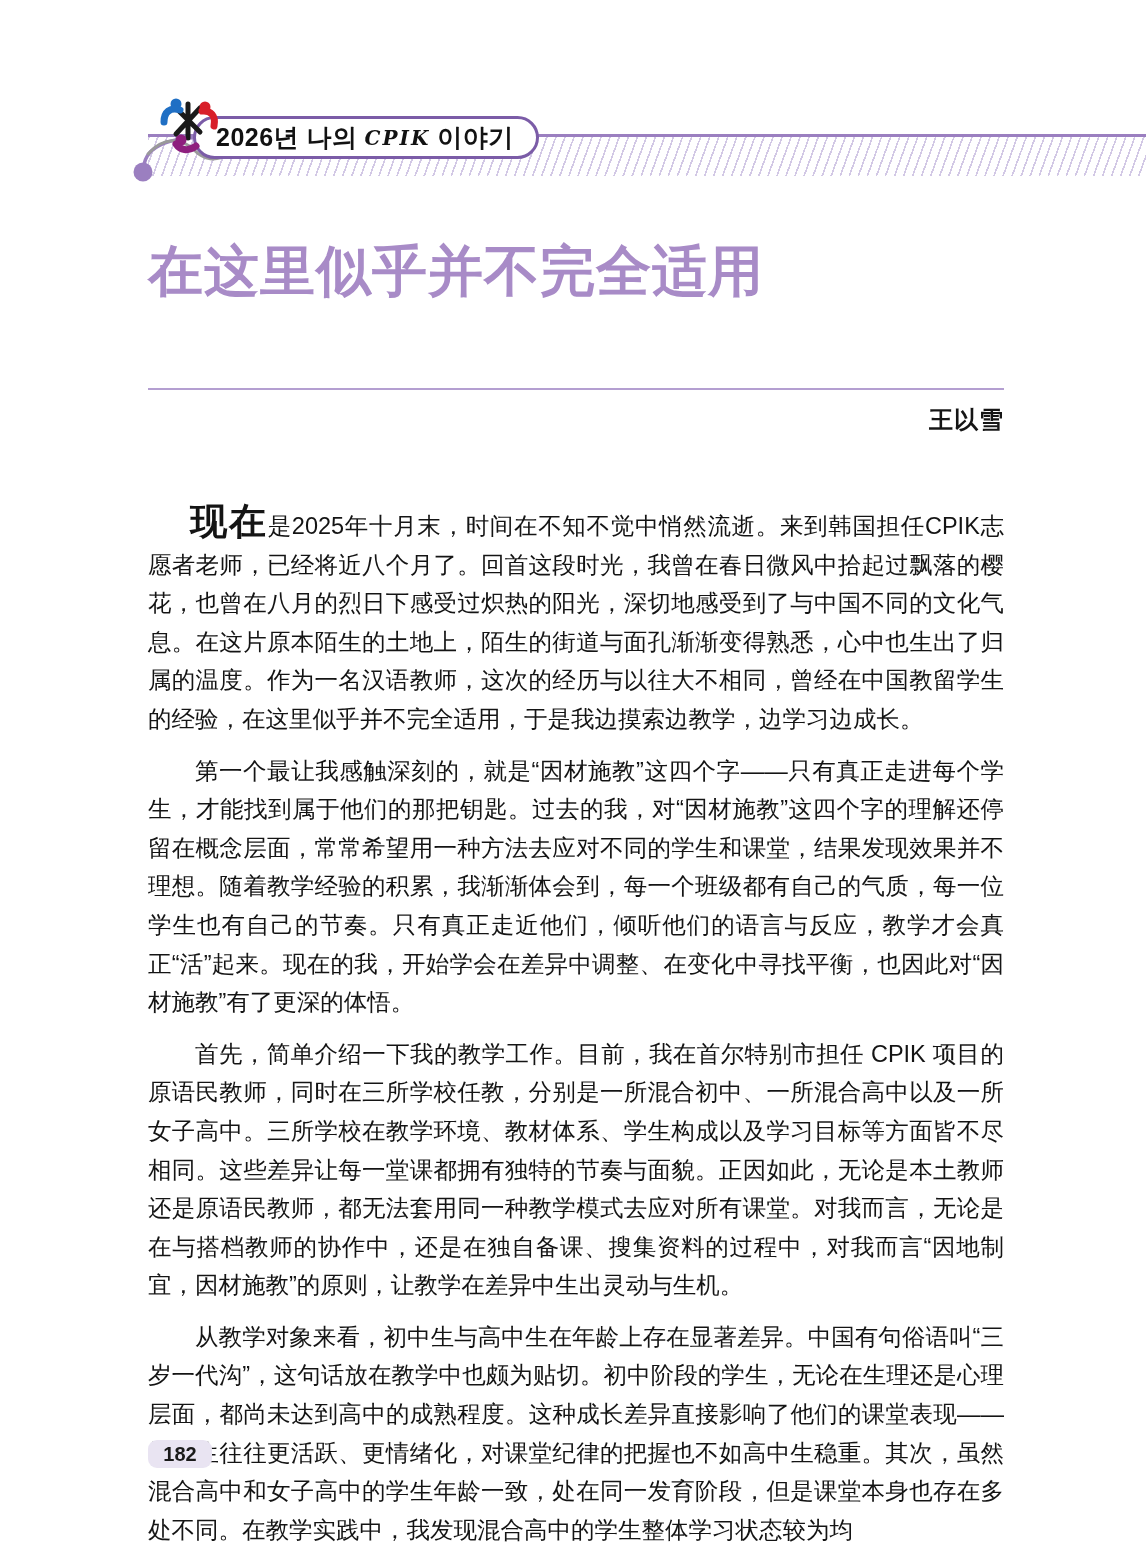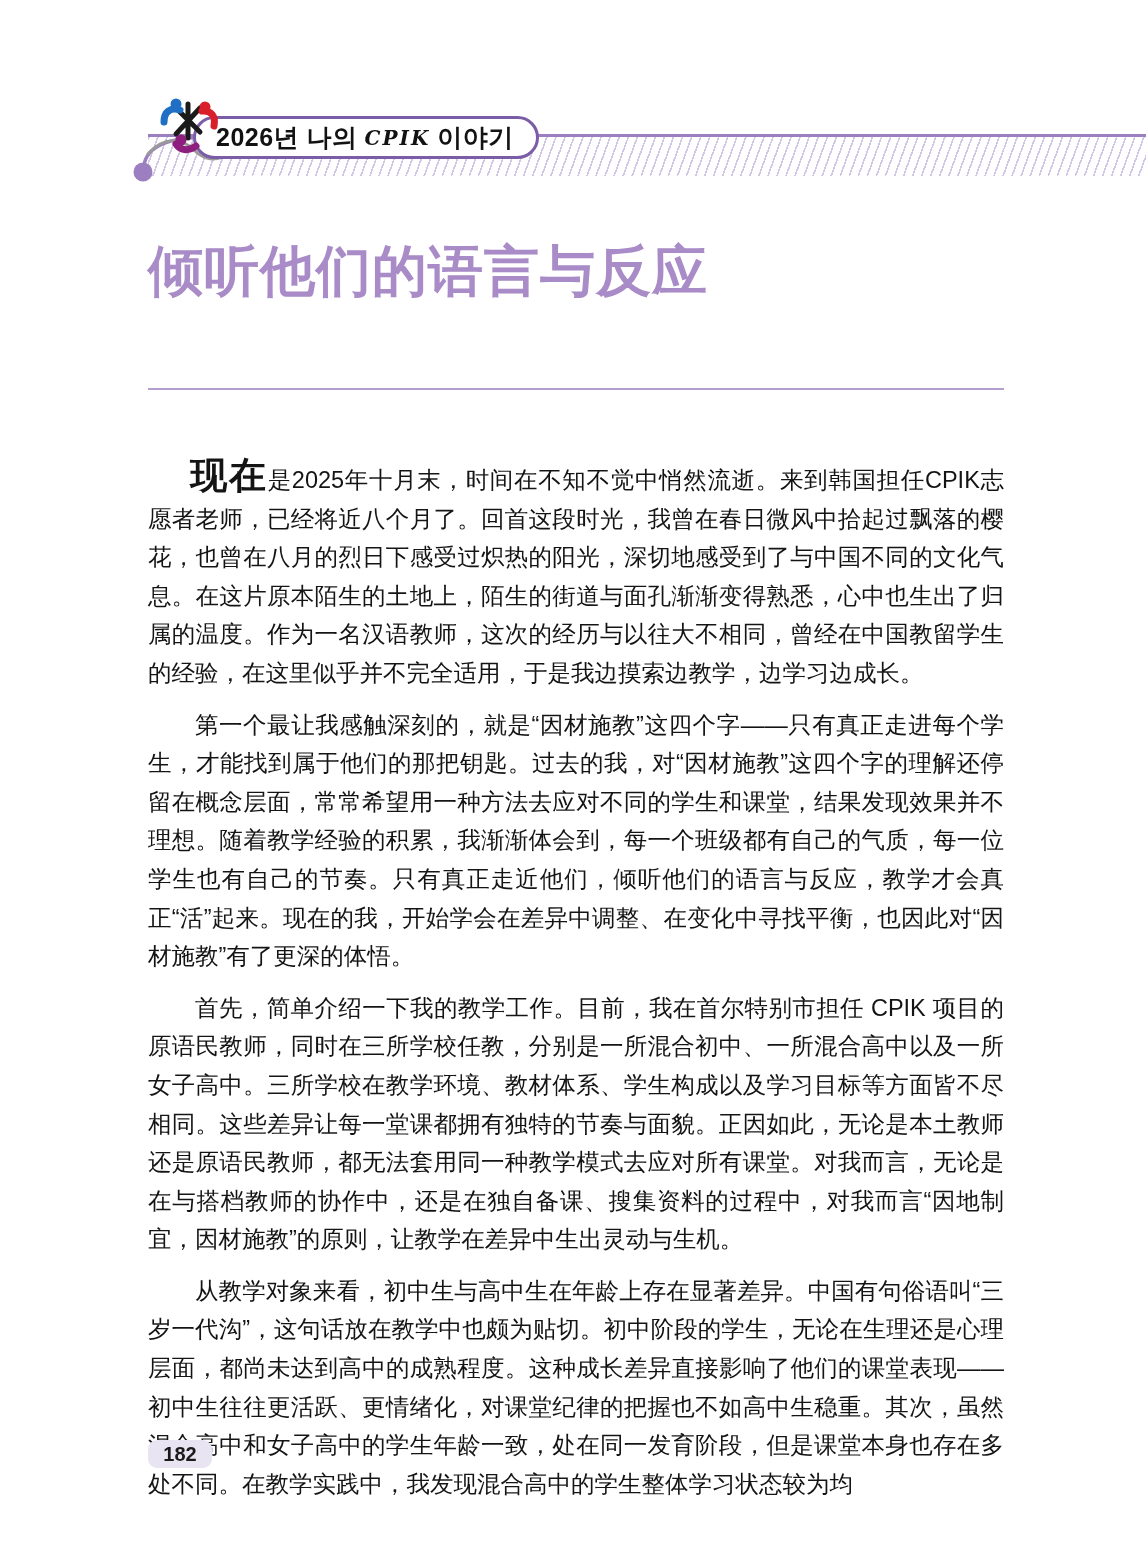--- a/index.html
+++ b/index.html
@@ -132,22 +132,23 @@
     <path d="M 40 52 C 32 58 24 56 20 50" fill="none" stroke="#8e1f7e" stroke-width="7" stroke-linecap="round"></path>
   </svg>
 
   <div class="badge-pill">
     <span class="ko">2026년 나의</span>
     <span class="brand">CPIK</span>
     <span class="ko">이야기</span>
   </div>
 
   <div class="content">
-    <h1 class="doc-title">倾听他们的语言与反应</h1>
+    <h1 class="doc-title">在这里似乎并不完全适用</h1>
     <hr class="divider">
+    <div class="byline">王以雪</div>
 
     <div class="article">
       <p class="first"><span class="lead-in">现在</span><span>是2025年十月末，时间在不知不觉中悄然流逝。来到韩国担任CPIK志愿者老师，已经将近八个月了。回首这段时光，我曾在春日微风中拾起过飘落的樱花，也曾在八月的烈日下感受过炽热的阳光，深切地感受到了与中国不同的文化气息。在这片原本陌生的土地上，陌生的街道与面孔渐渐变得熟悉，心中也生出了归属的温度。作为一名汉语教师，这次的经历与以往大不相同，曾经在中国教留学生的经验，在这里似乎并不完全适用，于是我边摸索边教学，边学习边成长。</span></p>
       <p>第一个最让我感触深刻的，就是“因材施教”这四个字——只有真正走进每个学生，才能找到属于他们的那把钥匙。过去的我，对“因材施教”这四个字的理解还停留在概念层面，常常希望用一种方法去应对不同的学生和课堂，结果发现效果并不理想。随着教学经验的积累，我渐渐体会到，每一个班级都有自己的气质，每一位学生也有自己的节奏。只有真正走近他们，倾听他们的语言与反应，教学才会真正“活”起来。现在的我，开始学会在差异中调整、在变化中寻找平衡，也因此对“因材施教”有了更深的体悟。</p>
       <p>首先，简单介绍一下我的教学工作。目前，我在首尔特别市担任 CPIK 项目的原语民教师，同时在三所学校任教，分别是一所混合初中、一所混合高中以及一所女子高中。三所学校在教学环境、教材体系、学生构成以及学习目标等方面皆不尽相同。这些差异让每一堂课都拥有独特的节奏与面貌。正因如此，无论是本土教师还是原语民教师，都无法套用同一种教学模式去应对所有课堂。对我而言，无论是在与搭档教师的协作中，还是在独自备课、搜集资料的过程中，对我而言“因地制宜，因材施教”的原则，让教学在差异中生出灵动与生机。</p>
       <p>从教学对象来看，初中生与高中生在年龄上存在显著差异。中国有句俗语叫“三岁一代沟”，这句话放在教学中也颇为贴切。初中阶段的学生，无论在生理还是心理层面，都尚未达到高中的成熟程度。这种成长差异直接影响了他们的课堂表现——初中生往往更活跃、更情绪化，对课堂纪律的把握也不如高中生稳重。其次，虽然混合高中和女子高中的学生年龄一致，处在同一发育阶段，但是课堂本身也存在多处不同。在教学实践中，我发现混合高中的学生整体学习状态较为均</p>
     </div>
   </div>
 
   <div class="page-num">182</div>

